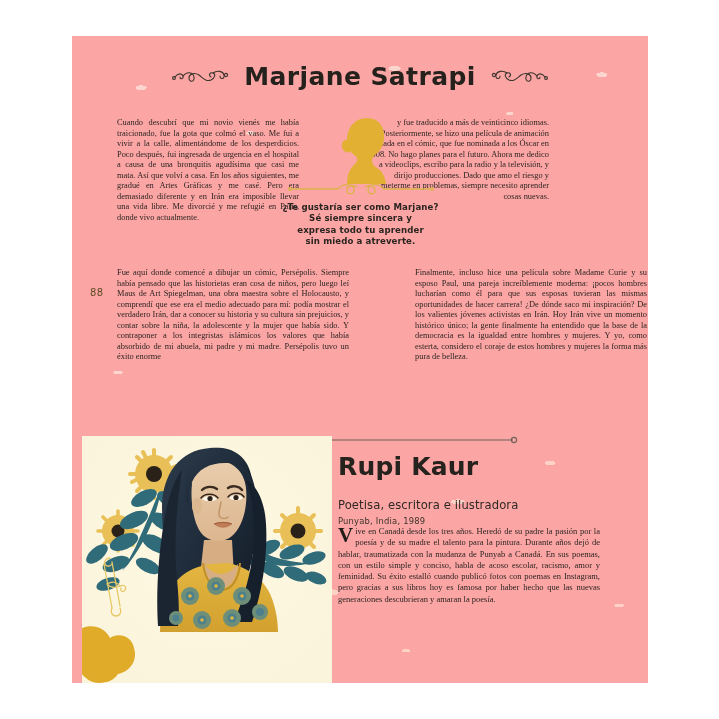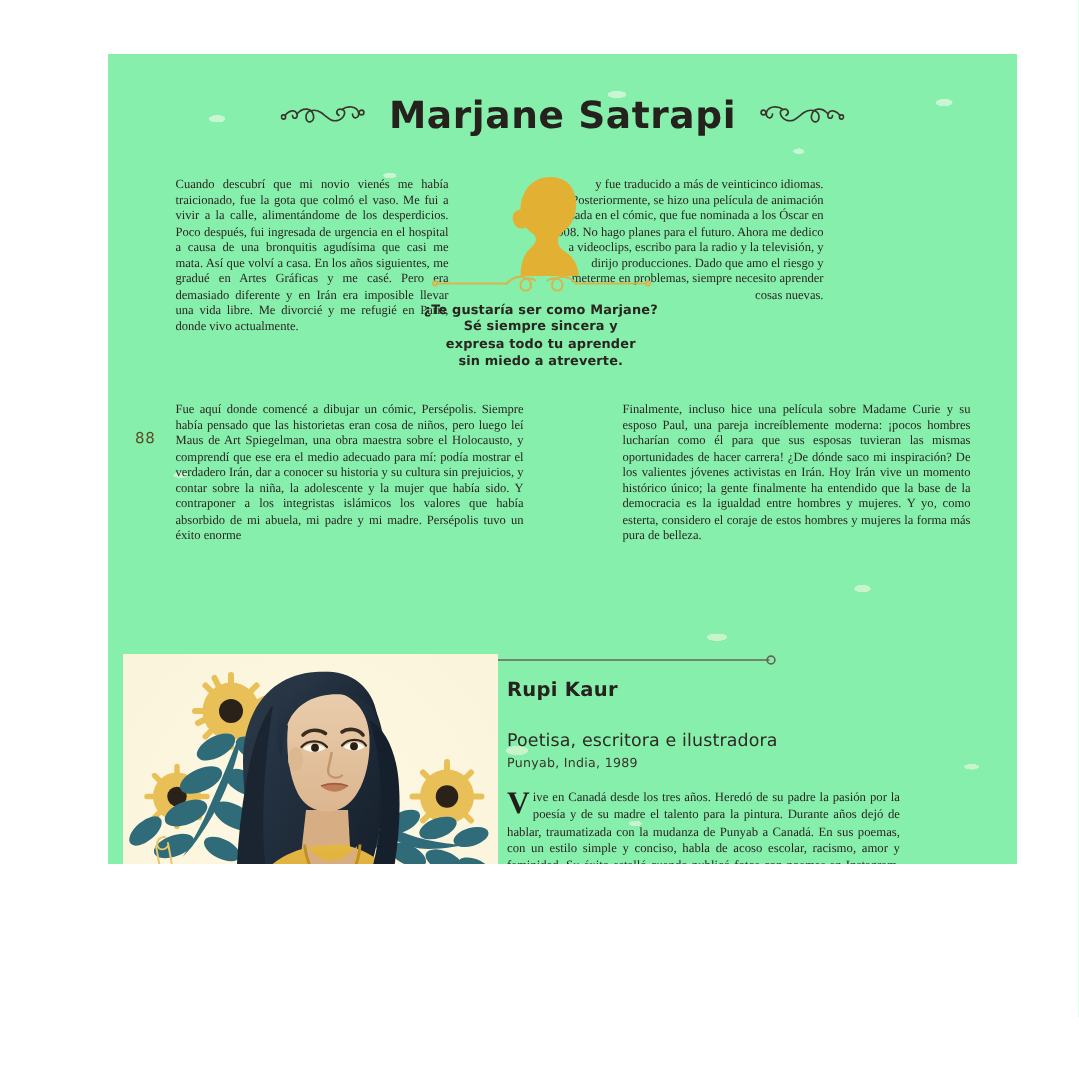--- a/index.html
+++ b/index.html
@@ -13,24 +13,23 @@
   body {
     font-family: "Liberation Serif", serif;
   }
 
   
   #page-sheet {
     position: absolute;
     left: 72px;
     top: 36px;
     width: 576px;
-    height: 540px;
-    background: #86efac;
+    height: 647px;
+    background: #fca5a5;
     overflow: hidden;
-    padding-left: 30px;
   }
   
   #paper-texture {
     position: absolute;
     inset: 0;
     pointer-events: none;
     opacity: .55;
     background-image:
       radial-gradient(ellipse 9px 4px at 12% 8%, #fffdf2 60%, transparent 62%),
       radial-gradient(ellipse 7px 3px at 31% 15%, #fffdf2 60%, transparent 62%),
@@ -108,21 +107,21 @@
     left: 128px;
     top: 400px;
     width: 318px;
     height: 8px;
   }
 
   
   #rupi-header { position: absolute; left: 266px; top: 418px; width: 262px; }
   #rupi-name {
     font-family: "DejaVu Sans", sans-serif;
-    font-size: 13px;
+    font-size: 25px;
     font-weight: 700;
     color: #26221d;
     line-height: 1.05;
     letter-spacing: .2px;
   }
   #rupi-role {
     font-family: "DejaVu Sans", sans-serif;
     font-size: 11.6px;
     color: #2e2923;
     line-height: 1.35;

